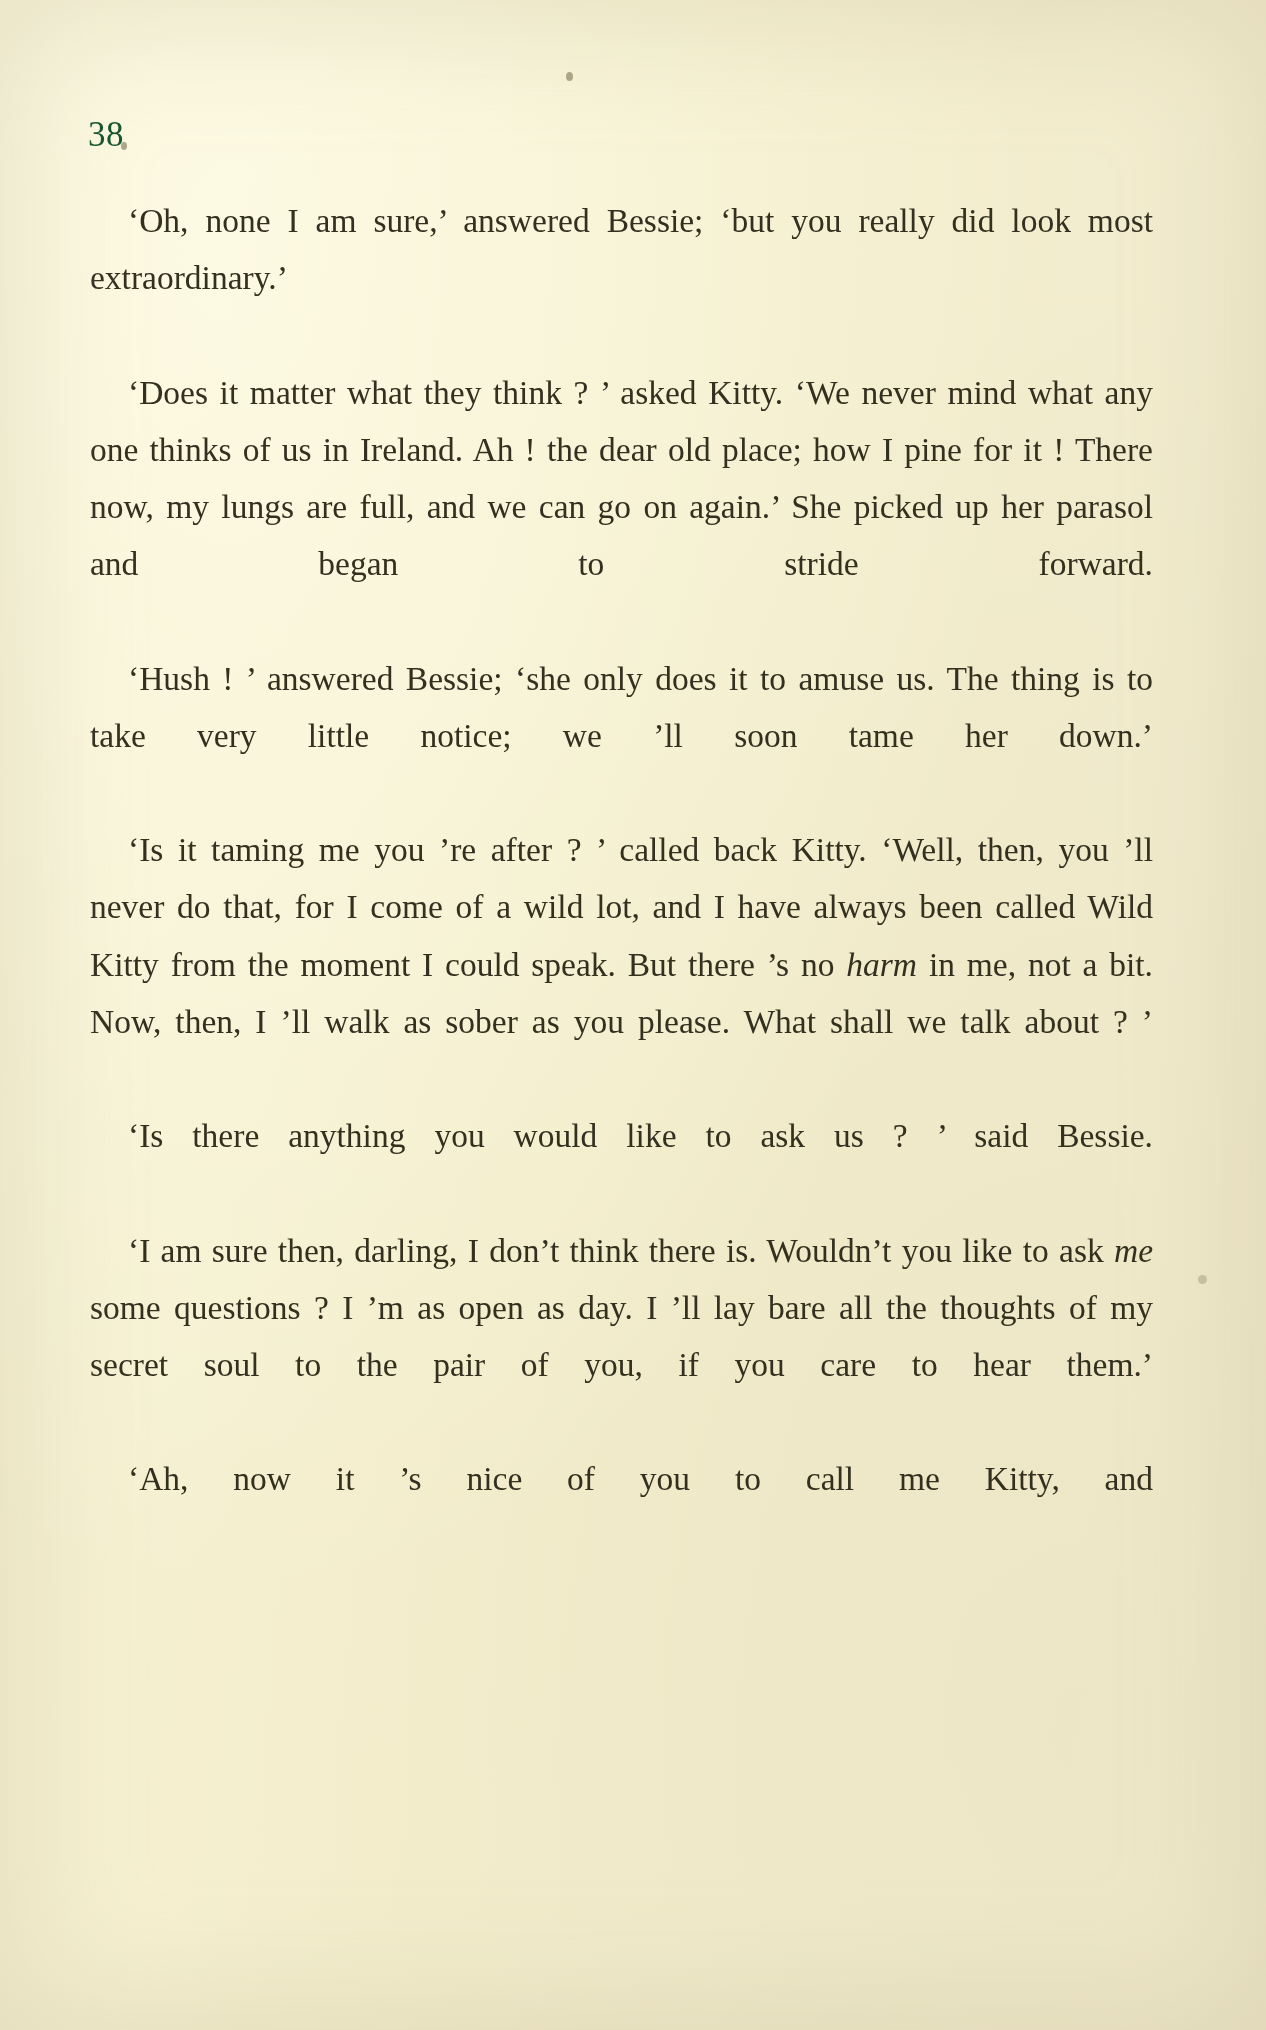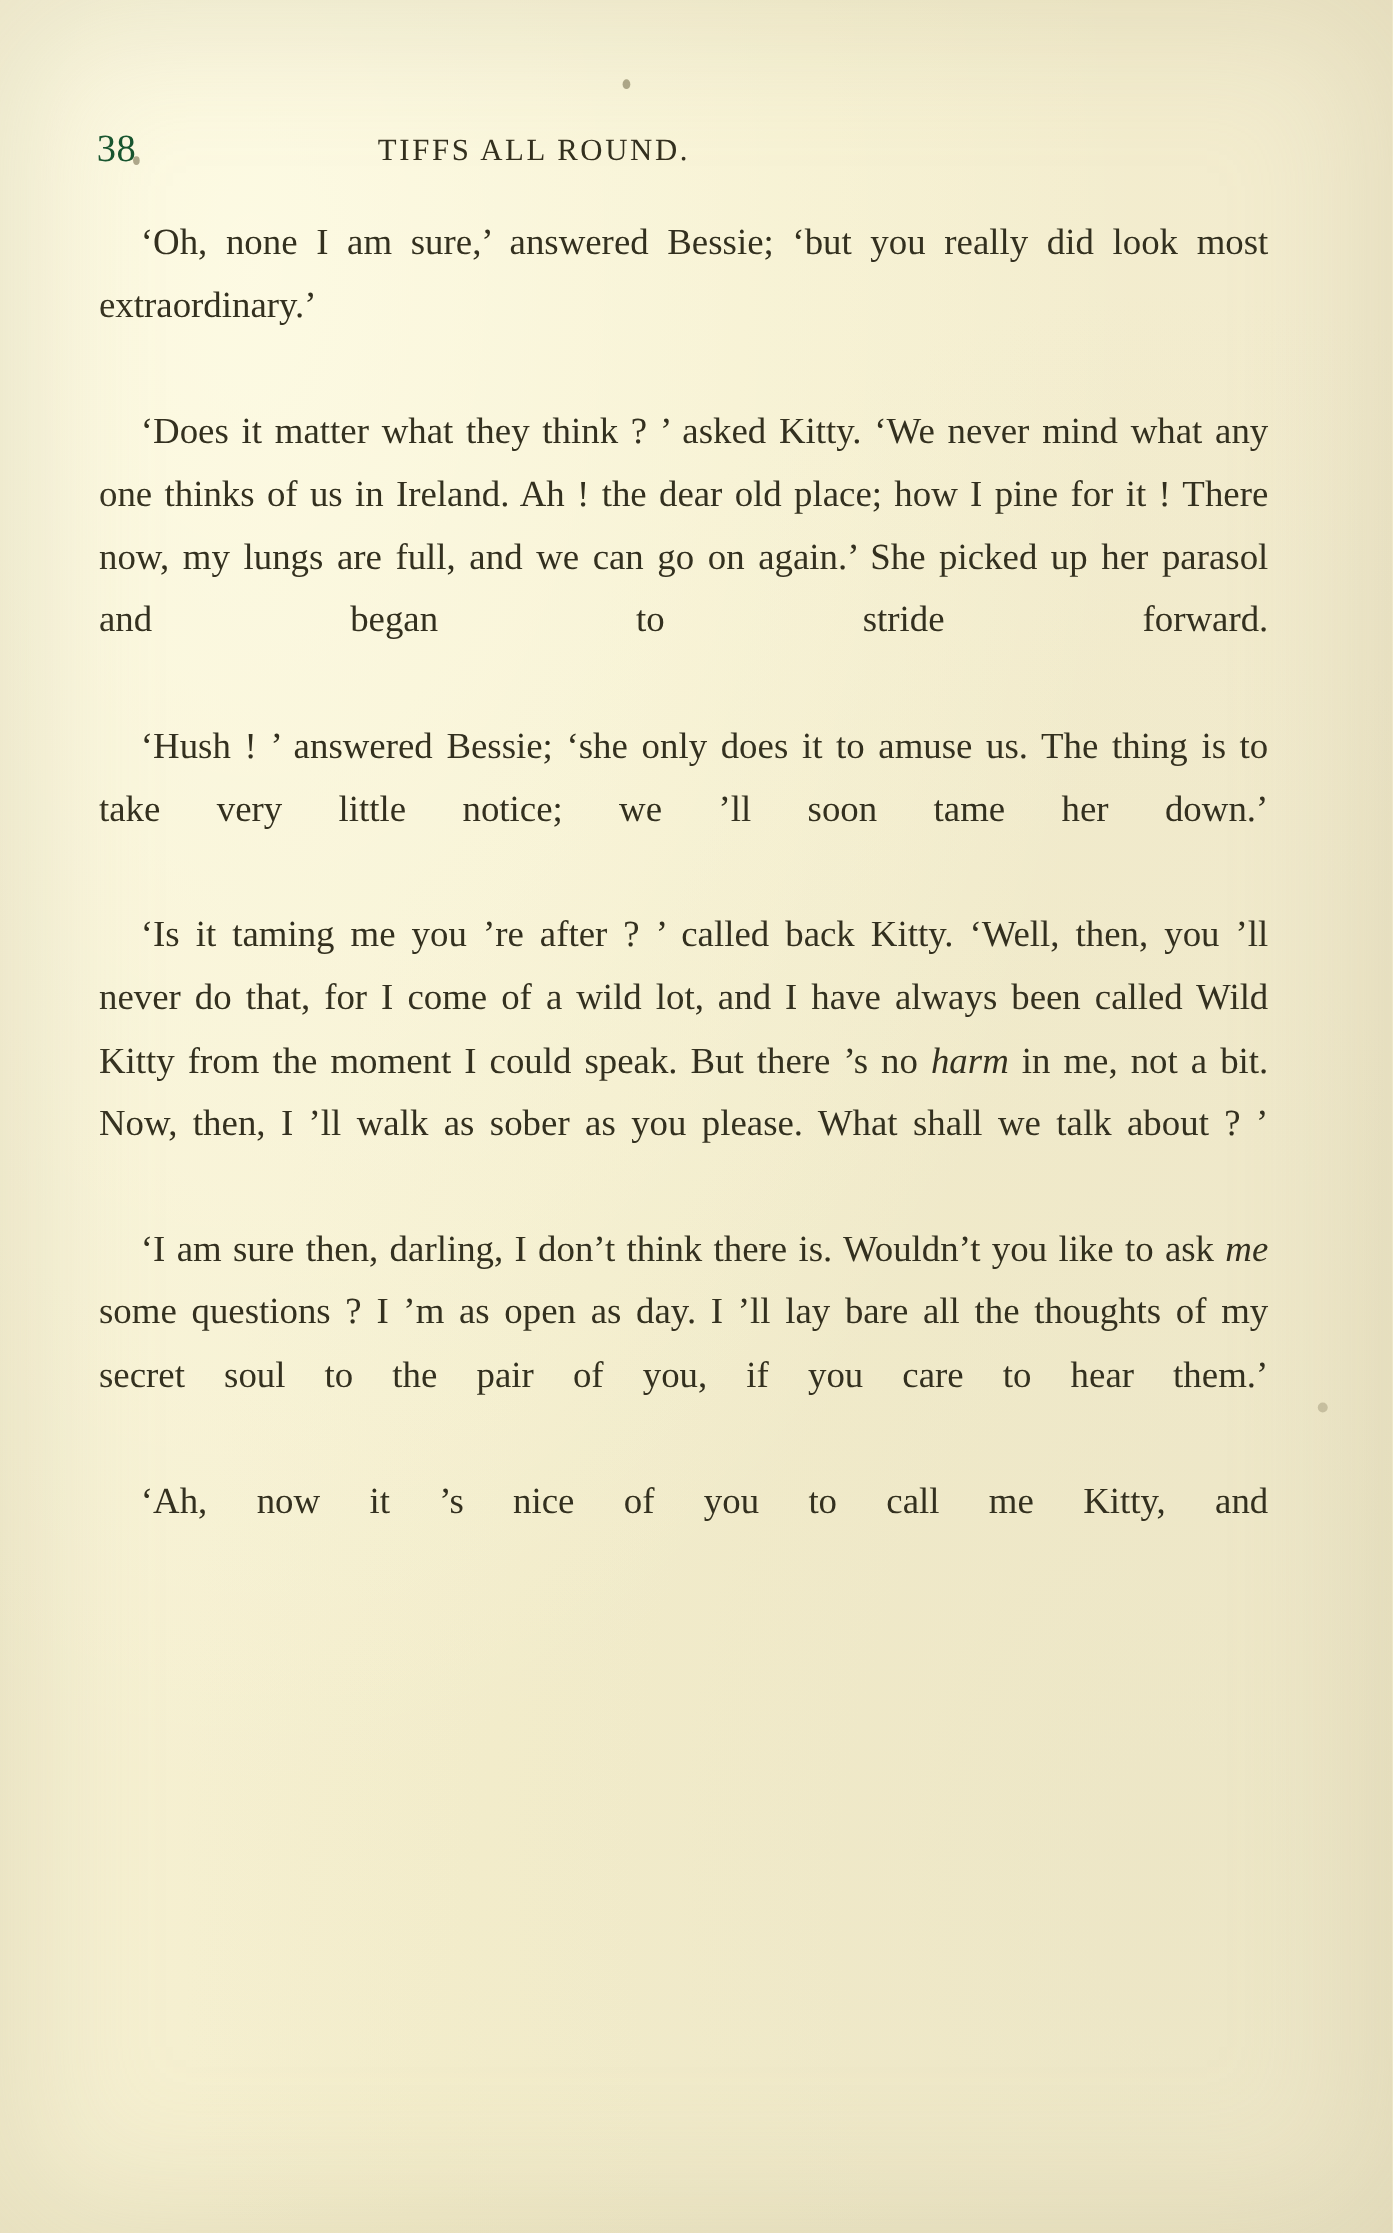--- a/index.html
+++ b/index.html
@@ -95,31 +95,31 @@
 </style>
 </head>
 <body>
 
 <div class="page"></div>
 
 <div class="content">
 
   <div class="header">
     <span class="folio">38</span>
-    <span class="running-head">TIFFS ALL ROUND.</span>
   </div>
 
   <span class="speck" style="left:478px; top:72px; width:7px; height:9px;"></span>
   <span class="speck" style="left:33px; top:142px; width:6px; height:8px;"></span>
   <span class="speck" style="left:1110px; top:1275px; width:9px; height:9px; opacity:0.3;"></span>
 
   <div class="body-text">
     <p>‘Oh, none I am sure,’ answered Bessie; ‘but you really did look most extraordinary.’</p>
     <p>‘Does it matter what they think ? ’ asked Kitty. ‘We never mind what any one thinks of us in Ireland. Ah ! the dear old place; how I pine for it !  There now, my lungs are full, and we can go on again.’  She picked up her parasol and began to stride forward.</p>
     <p>‘Hush ! ’ answered Bessie; ‘she only does it to amuse us.  The thing is to take very little notice; we ’ll soon tame her down.’</p>
     <p>‘Is it taming me you ’re after ? ’ called back Kitty. ‘Well, then, you ’ll never do that, for I come of a wild lot, and I have always been called Wild Kitty from the moment I could speak.  But there ’s no <em>harm</em> in me, not a bit.  Now, then, I ’ll walk as sober as you please.  What shall we talk about ? ’</p>
+    <p>‘Is there anything you would like to ask us ? ’ said Bessie.</p>
     <p>‘I am sure then, darling, I don’t think there is. Wouldn’t you like to ask <em>me</em> some questions ?  I ’m as open as day.  I ’ll lay bare all the thoughts of my secret soul to the pair of you, if you care to hear them.’</p>
     <p>‘Ah, now it ’s nice of you to call me Kitty, and</p>
   </div>
 
 </div>
 
 <div class="vignette"></div>
 
 </body></html>

